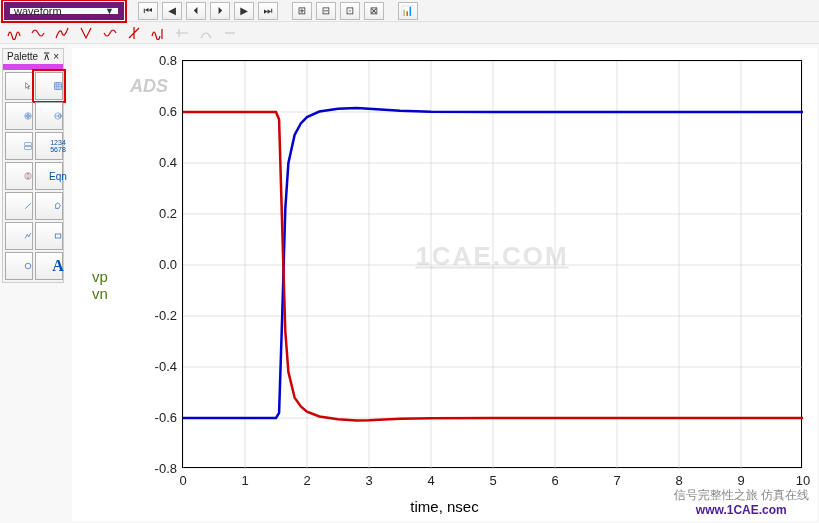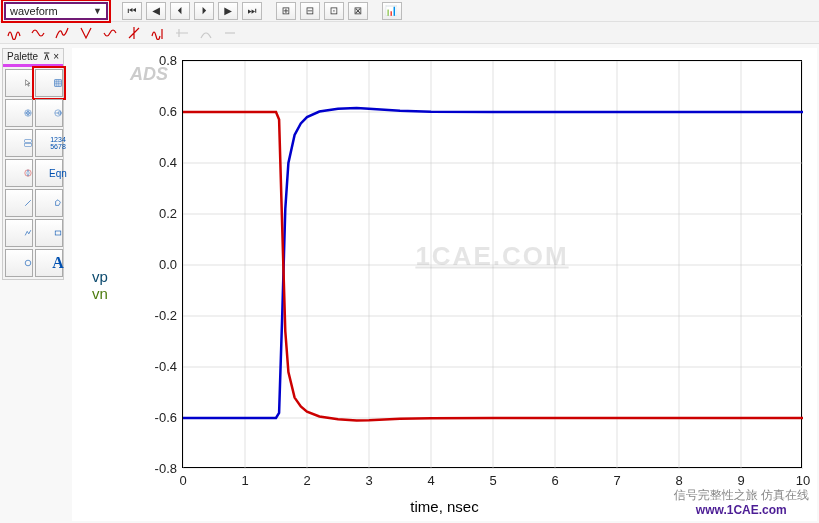--- a/index.html
+++ b/index.html
@@ -14,22 +14,22 @@
   }
   
   .toolbar {
     background: #f4f4f4;
     border-bottom: 1px solid #e0e0e0;
     display: flex; align-items: center;
     padding: 2px 4px; gap: 4px;
     height: 22px;
   }
   .dropdown {
-    height: 18px; width: 104px;
-    border: 2px solid #701a75;
+    height: 18px; width: 120px;
+    border: 6px solid #701a75;
     background: #fff;
     display: flex; align-items: center; justify-content: space-between;
     padding: 0 4px; font-size: 11px;
   }
   .dropdown .arrow { font-size: 9px; color: #333; }
   .highlight-red { outline: 2px solid #d00; outline-offset: 1px; }
   .tb-btn {
     width: 20px; height: 18px;
     border: 1px solid #bbb;
     background: linear-gradient(#fff,#eee);
@@ -44,21 +44,21 @@
   
   .palette {
     position: absolute;
     left: 2px; top: 48px;
     width: 62px;
     background: #f4f4f4;
     border: 1px solid #ccc;
   }
   .palette-header {
     font-size: 10px; padding: 2px 4px;
-    border-bottom: 3px solid #d946ef;
+    border-bottom: 6px solid #d946ef;
     display: flex; justify-content: space-between;
   }
   .palette-grid {
     display: grid;
     grid-template-columns: repeat(2, 28px);
     grid-auto-rows: 28px;
     gap: 2px; padding: 2px;
   }
   .pal-btn {
     border: 1px solid #aaa;
@@ -80,25 +80,25 @@
     position: absolute;
     left: 50%; bottom: 6px; transform: translateX(-50%);
     font-size: 15px; color: #000;
   }
   .y-labels {
     position: absolute;
     left: 20px; top: 50%; transform: translateY(-50%);
     text-align: right;
     font-size: 15px;
   }
-  .y-labels .vp { color: #0c4a6e; }
+  .y-labels .vp { color: #4d7c0f; }
   .y-labels .vn { color: #4d7c0f; }
   .watermark-ads {
     position: absolute;
-    left: 58px; top: 16px;
+    left: 58px; top: 28px;
     font-size: 18px; font-style: italic; font-weight: bold;
     color: #ccc;
   }
   .plot {
     position: absolute;
     left: 110px; top: 12px;
     width: 620px; height: 408px;
     border: 1px solid #000;
     background: #fff;
   }

